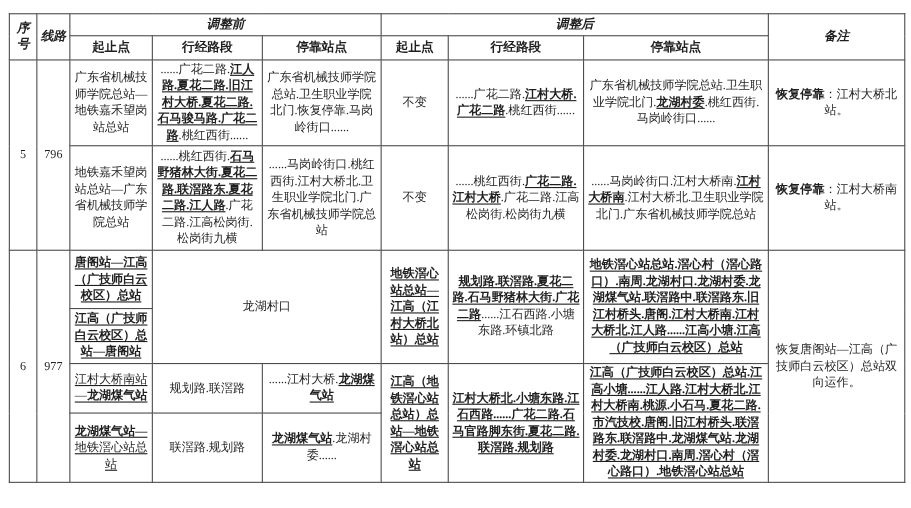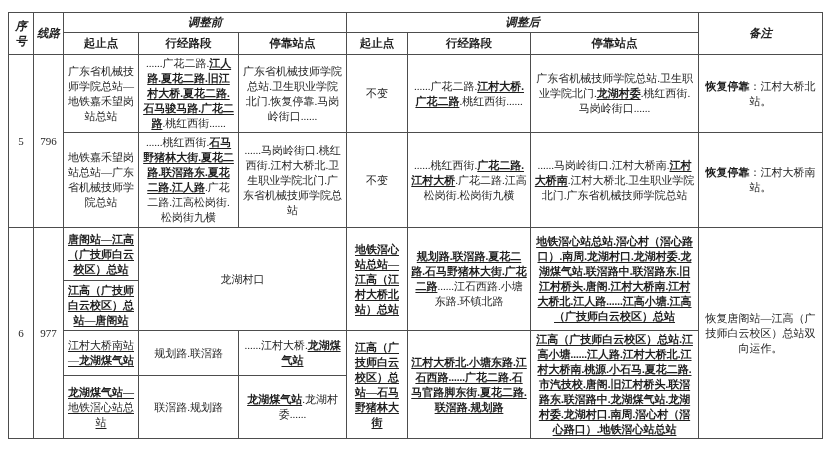--- a/index.html
+++ b/index.html
@@ -90,21 +90,21 @@
       <td rowspan="2"><span class="b u">地铁滘心站总站.滘心村（滘心路口）.南周.龙湖村口.龙湖村委.龙湖煤气站.联滘路中.联滘路东.旧江村桥头.唐阁.江村大桥南.江村大桥北.江人路......江高小塘.江高（广技师白云校区）总站</span></td>
       <td rowspan="4"><span>恢复唐阁站—江高（广技师白云校区）总站双向运作。</span></td>
     </tr>
     <tr class="r3b">
       <td><span class="b u">江高（广技师白云校区）总站—唐阁站</span></td>
     </tr>
     <tr class="r4">
       <td><span class="u">江村大桥南站—</span><span class="b u">龙湖煤气站</span></td>
       <td><span>规划路.联滘路</span></td>
       <td><span>......江村大桥.</span><span class="b u">龙湖煤气站</span></td>
-      <td rowspan="2"><span class="b u">江高（广技师白云校区）总站—石马野猪林大街</span></td>
+      <td rowspan="2"><span class="b u">江高（地铁滘心站总站）总站—地铁滘心站总站</span></td>
       <td rowspan="2"><span class="b u">江村大桥北.小塘东路.江石西路......广花二路.石马官路脚东街.夏花二路.联滘路.规划路</span></td>
       <td rowspan="2"><span class="b u">江高（广技师白云校区）总站.江高小塘......江人路.江村大桥北.江村大桥南.桃源.小石马.夏花二路.市汽技校.唐阁.旧江村桥头.联滘路东.联滘路中.龙湖煤气站.龙湖村委.龙湖村口.南周.滘心村（滘心路口）.地铁滘心站总站</span></td>
     </tr>
     <tr class="r5">
       <td><span class="b u">龙湖煤气站—</span><span class="u">地铁滘心站总站</span></td>
       <td><span>联滘路.规划路</span></td>
       <td><span class="b u">龙湖煤气站</span><span>.龙湖村委......</span></td>
     </tr>
   </tbody>
 </table>

